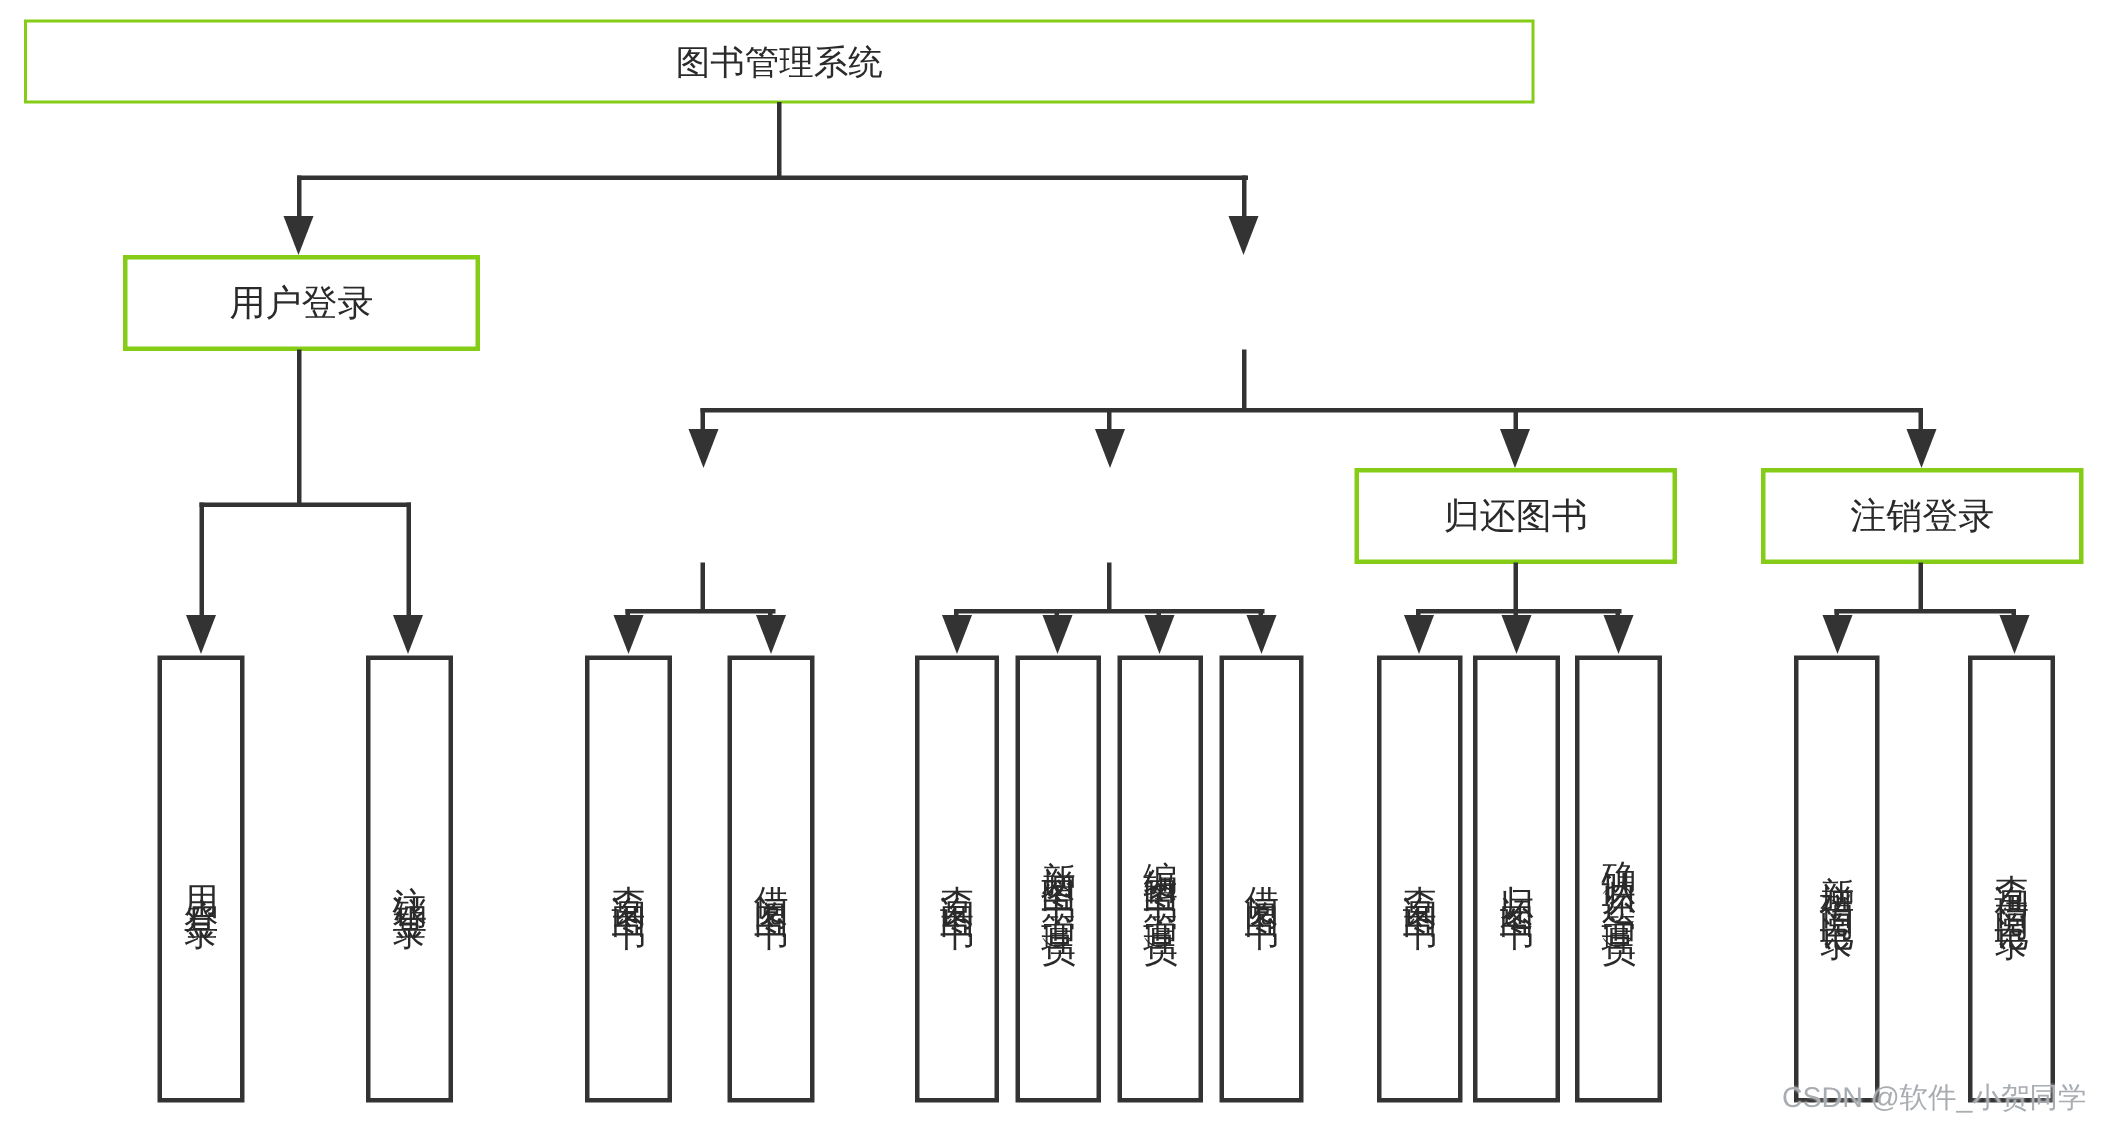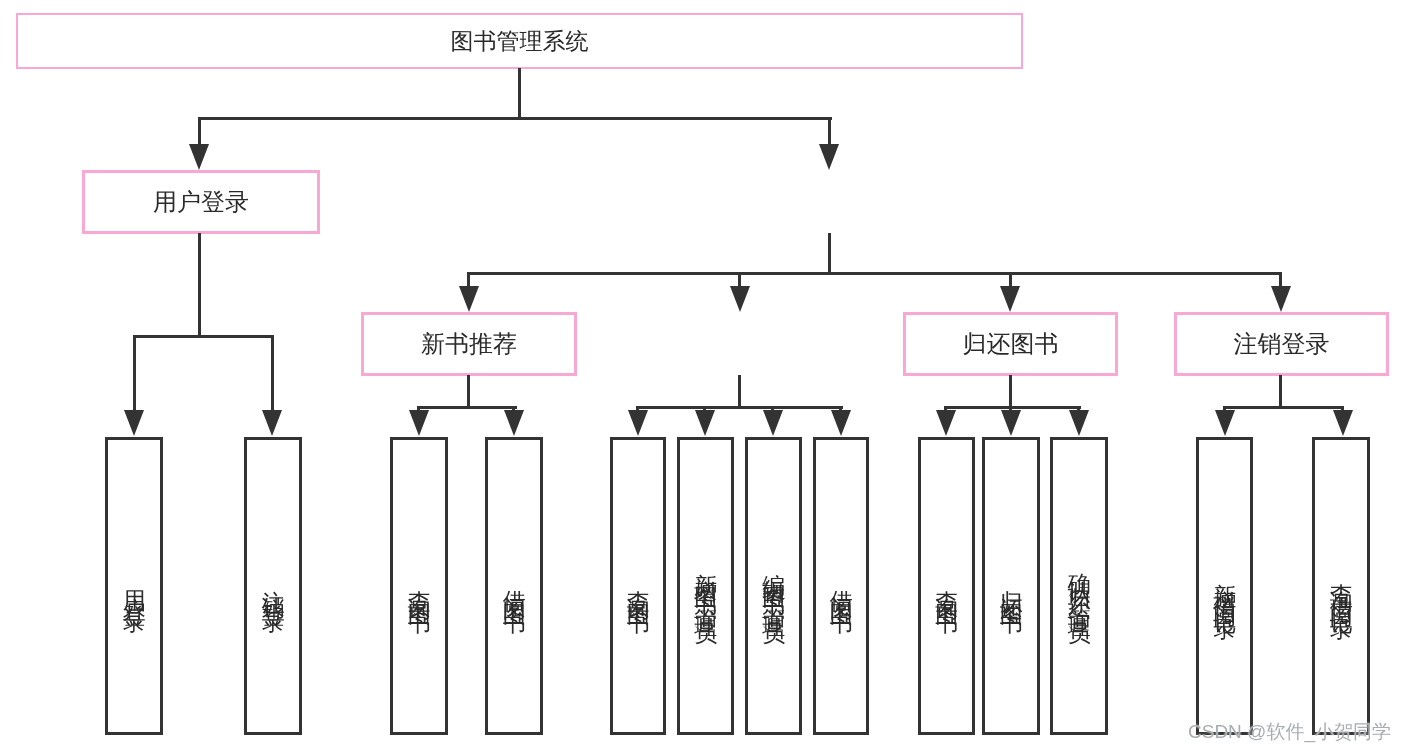--- a/index.html
+++ b/index.html
@@ -5,21 +5,21 @@
   html,body{margin:0;padding:0;background:#ffffff;}
   .canvas{
     position:relative;
     width:1405px;height:747px;
     background:#ffffff;
     font-family:"Liberation Sans","DejaVu Sans",sans-serif;
     overflow:hidden;
   }
   .hbox{
     position:absolute;box-sizing:border-box;
-    border:3px solid #f9a8d4;background:#ffffff;
+    border:3px solid #84cc16;background:#ffffff;
     display:flex;align-items:center;justify-content:center;
     font-size:24px;color:#2a2a2a;white-space:nowrap;
   }
   .title-box{border-width:2px;font-size:23px;}
   .vbox{
     position:absolute;box-sizing:border-box;top:437px;height:298px;
     border:3px solid #333333;background:#ffffff;
     display:flex;align-items:center;justify-content:center;
   }
   .vbox span{
@@ -67,21 +67,20 @@
   <div class="hline" style="left:467px;top:272px;width:815px"></div>
   <div class="vline" style="left:467px;top:272px;height:17px"></div>
   <div class="arrow" style="left:459px;top:286px"></div>
   <div class="vline" style="left:738px;top:272px;height:17px"></div>
   <div class="arrow" style="left:730px;top:286px"></div>
   <div class="vline" style="left:1009px;top:272px;height:17px"></div>
   <div class="arrow" style="left:1000px;top:286px"></div>
   <div class="vline" style="left:1279px;top:272px;height:17px"></div>
   <div class="arrow" style="left:1271px;top:286px"></div>
 
-  <div class="hbox" style="left:361px;top:312px;width:216px;height:64px">新书推荐</div>
   <div class="hbox" style="left:903px;top:312px;width:215px;height:64px">归还图书</div>
   <div class="hbox" style="left:1174px;top:312px;width:215px;height:64px">注销登录</div>
 
   <div class="vline" style="left:467px;top:375px;height:32px"></div>
   <div class="hline" style="left:417px;top:406px;width:100px"></div>
   <div class="vline" style="left:417px;top:406px;height:8px"></div>
   <div class="arrow" style="left:409px;top:410px"></div>
   <div class="vline" style="left:512px;top:406px;height:8px"></div>
   <div class="arrow" style="left:504px;top:410px"></div>
 

